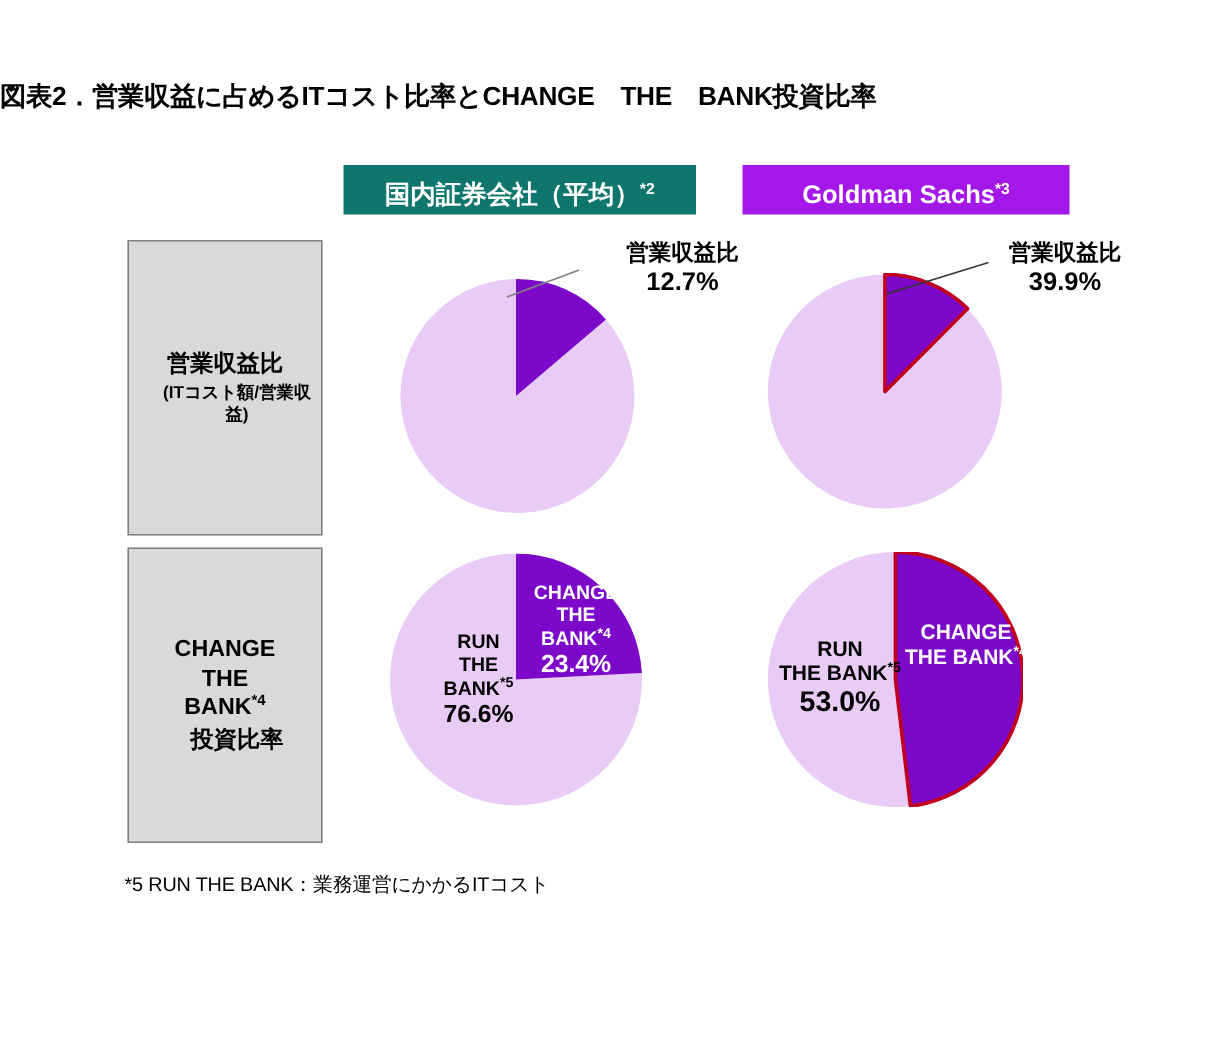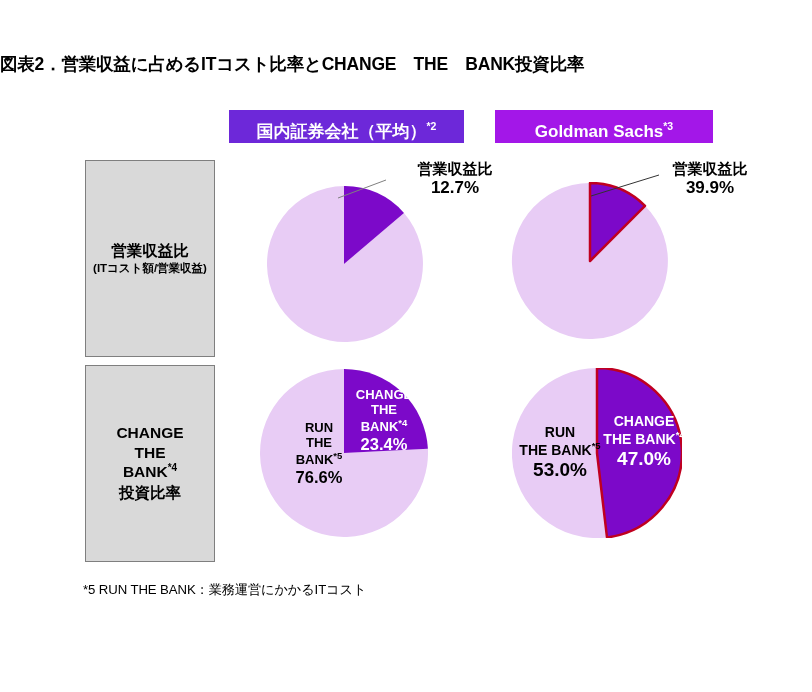--- a/index.html
+++ b/index.html
@@ -70,20 +70,21 @@
   .row-label-main {
     font-size: 15.5px;
     font-weight: bold;
     line-height: 1.25;
     white-space: pre-line;
   }
   .row-label-sub {
     font-size: 11.5px;
     font-weight: bold;
     margin-top: 1px;
+    margin-left: 16px;
   }
   .row-label-main .sup {
     font-size: 10px;
     vertical-align: super;
   }
 
   
   .pie-wrap {
     position: absolute;
   }
@@ -130,21 +131,21 @@
     color: #000000;
     white-space: nowrap;
     letter-spacing: -0.1px;
   }
 </style>
 </head>
 <body>
 
 <div id="page-title">図表2．営業収益に占めるITコスト比率とCHANGE　THE　BANK投資比率</div>
 
-<div class="col-badge" id="col-badge-0" style="background:#6d28d9;">
+<div class="col-badge" id="col-badge-0" style="background:#0f766e;">
   <span>国内証券会社（平均）</span><span class="sup">*2</span>
 </div>
 <div class="col-badge" id="col-badge-1" style="background:#A317E8;">
   <span>Goldman Sachs</span><span class="sup">*3</span>
 </div>
 
 <div class="row-label-box" id="row-label-box-0">
   <div class="row-label-main">営業収益比</div>
   <div class="row-label-sub">(ITコスト額/営業収益)</div>
 </div>
@@ -211,21 +212,20 @@
   <svg class="pie-svg" width="170" height="170" viewBox="0 0 170 170">
 
     <path fill="#E8CCF5" d="M 85 85 L 95.0 169.4 A 85 85 0 1 1 85 0 Z"></path>
 
     <path fill="#7C09C9" stroke="#C00020" stroke-width="2.5" stroke-linejoin="round" d="M 85 85 L 85 0 A 85 85 0 0 1 95.0 169.4 Z"></path>
   </svg>
 </div>
 <div class="slice-label on-dark wide" style="left:586px; top:414px; width:116px;">
   <span class="lbl-name" style="white-space:pre-line;">CHANGE
 THE BANK<span class="sup">*4</span></span>
-  <span class="lbl-value">47.0%</span>
 </div>
 <div class="slice-label on-light wide" style="left:508px; top:425px; width:104px;">
   <span class="lbl-name" style="white-space:pre-line;">RUN
 THE BANK<span class="sup">*5</span></span>
   <span class="lbl-value">53.0%</span>
 </div>
 
 <div id="footnotes">
   <div class="footnote">*5 RUN THE BANK：業務運営にかかるITコスト</div>
 </div>

